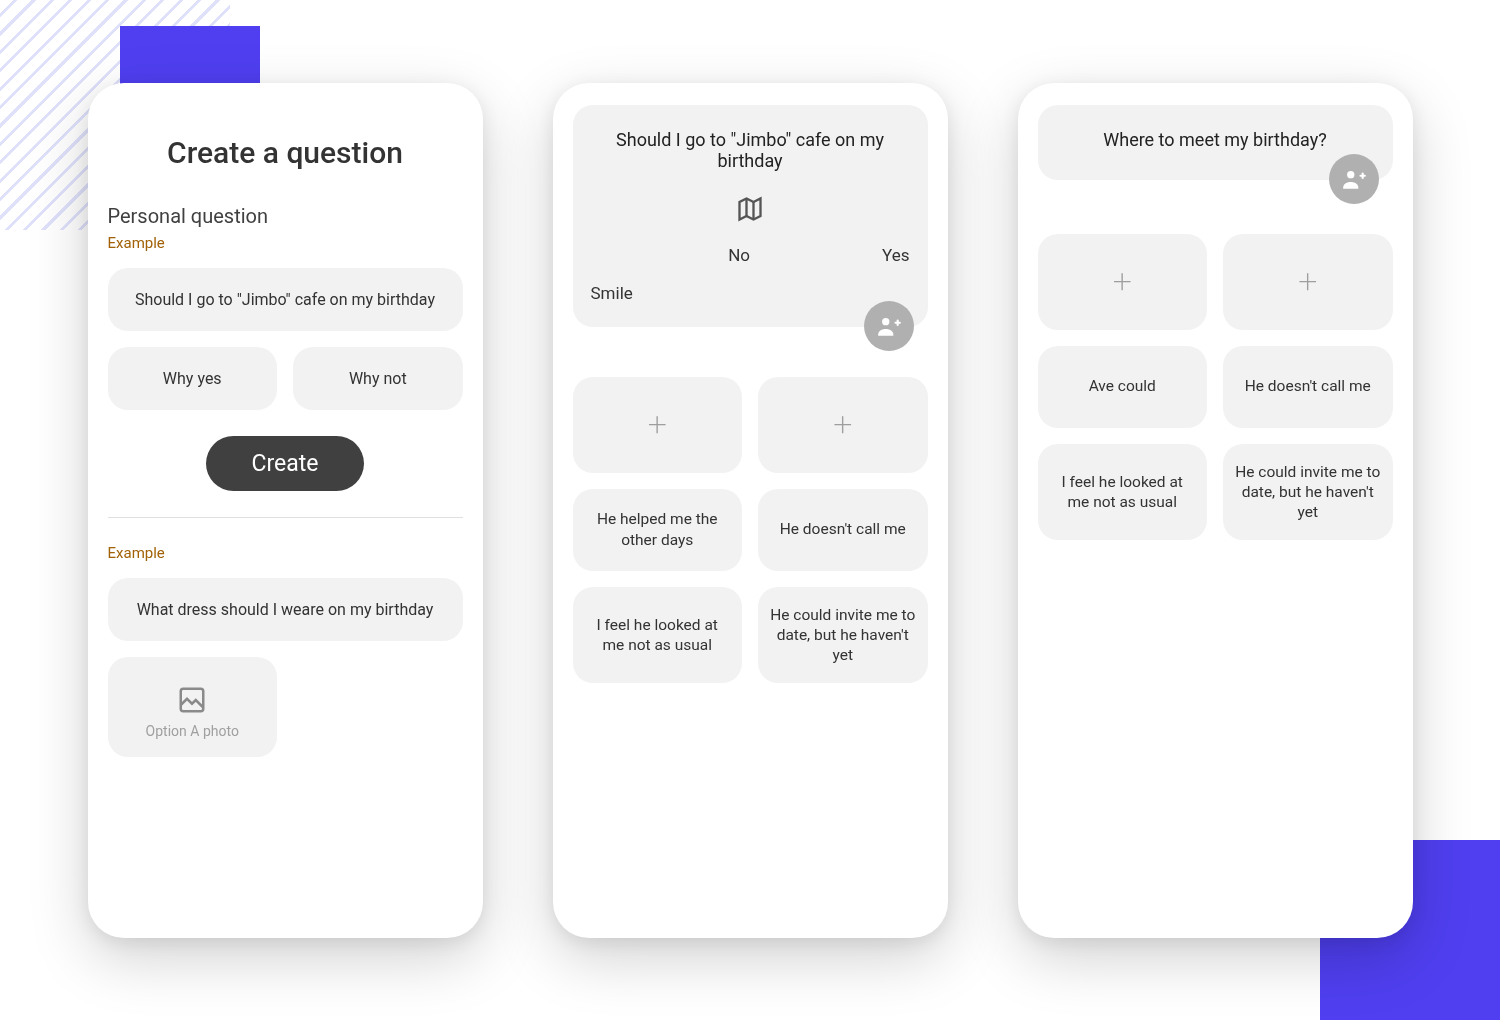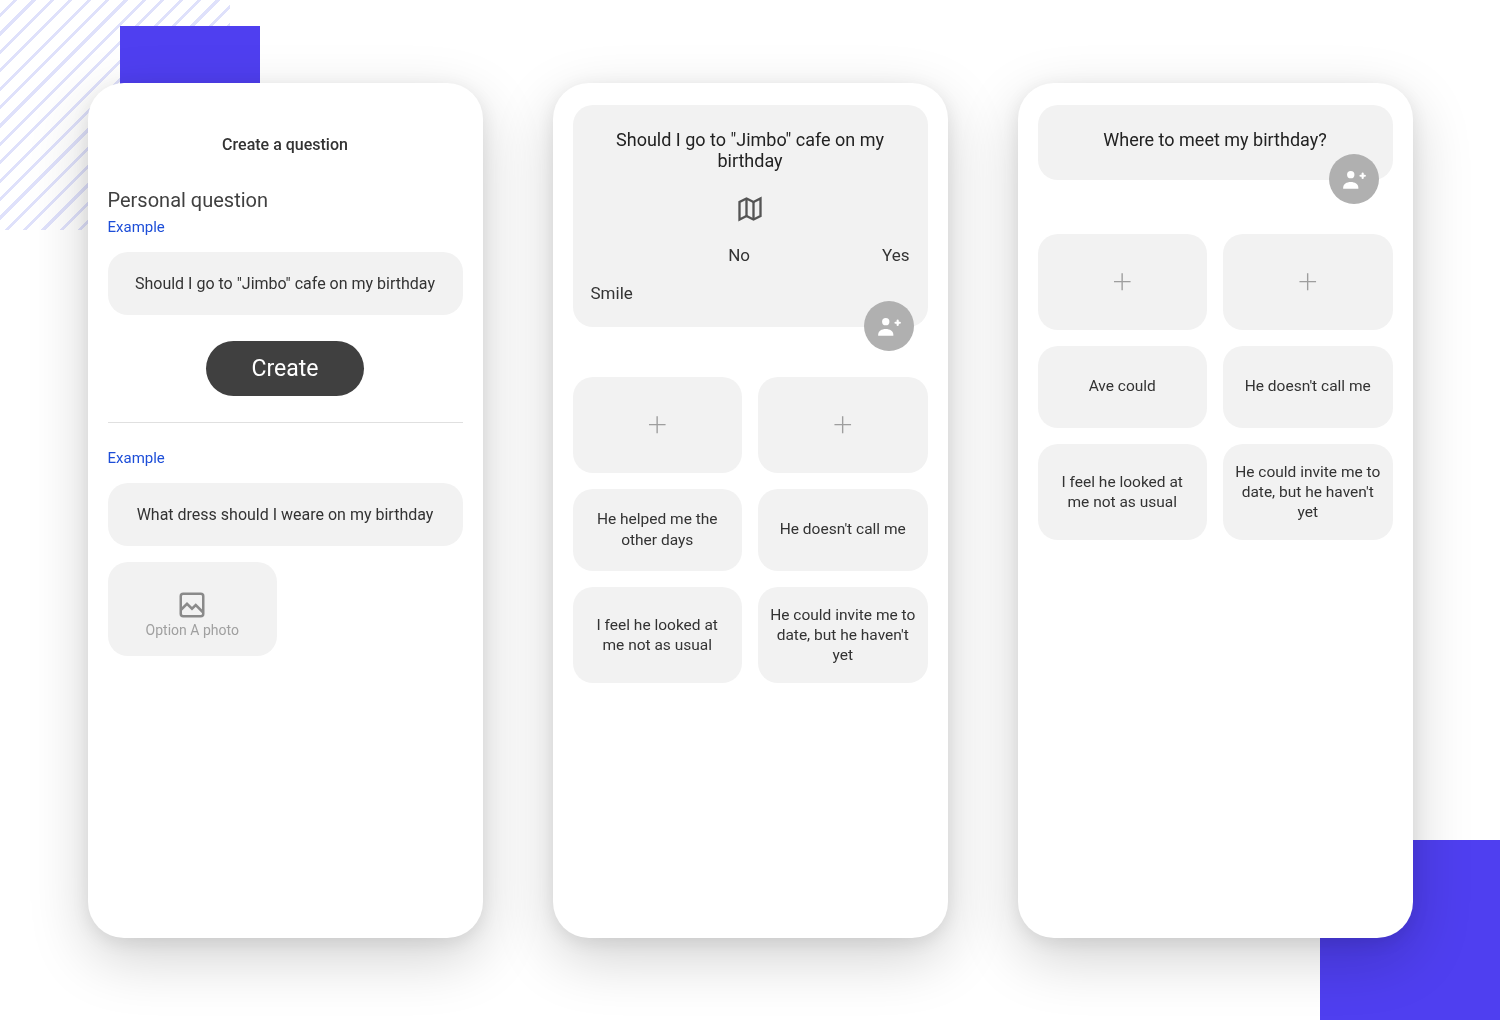--- a/index.html
+++ b/index.html
@@ -73,35 +73,35 @@
 
   .screen {
     padding: 22px 20px;
     display: flex;
     flex-direction: column;
     height: 100%;
   }
 
   .title-center {
     text-align: center;
-    font-size: 16px;
+    font-size: 30px;
     font-weight: 500;
     color: #333;
     margin-top: 30px;
     margin-bottom: 34px;
   }
 
   .section-label {
     font-size: 20px;
     color: #404040;
     margin-bottom: 6px;
   }
   .sub-label {
     font-size: 15px;
-    color: #1d4ed8;
+    color: #a16207;
     margin-bottom: 16px;
   }
 
   .pill {
     background: #f2f2f2;
     border-radius: 20px;
     padding: 22px 18px;
     font-size: 16px;
     color: #333;
     text-align: center;
@@ -131,21 +131,21 @@
     margin: 0 0 26px;
   }
 
   .photo-card {
     background: #f2f2f2;
     border-radius: 20px;
     padding: 28px 10px 18px;
     display: flex;
     flex-direction: column;
     align-items: center;
-    gap: 2px;
+    gap: 8px;
   }
   .photo-card .cap {
     font-size: 14px;
     color: #a0a0a0;
   }
 
   
   .header-panel {
     background: #f2f2f2;
     border-radius: 20px;
@@ -231,20 +231,24 @@
 
   <div class="phone">
     <div class="screen">
       <div class="title-center">Create a question</div>
 
       <div class="section-label">Personal question</div>
       <div class="sub-label">Example</div>
 
       <div class="pill pill-wide">Should I go to "Jimbo" cafe on my birthday</div>
 
+      <div class="two-col">
+        <div class="pill">Why yes</div>
+        <div class="pill">Why not</div>
+      </div>
 
       <div class="btn-primary">Create</div>
 
       <div class="divider"></div>
 
       <div class="sub-label">Example</div>
 
       <div class="pill pill-wide">What dress should I weare on my birthday</div>
 
       <div class="two-col">

